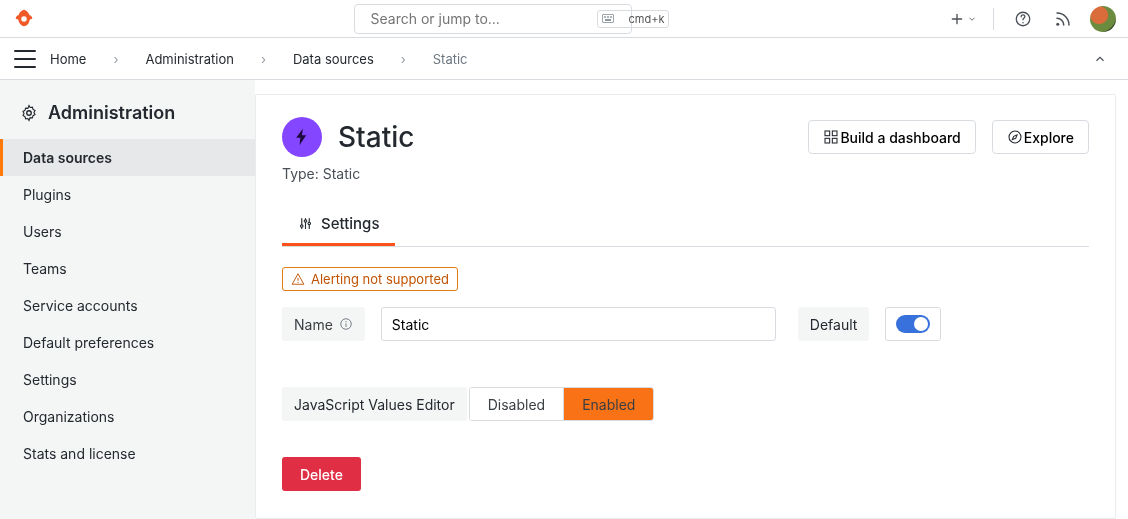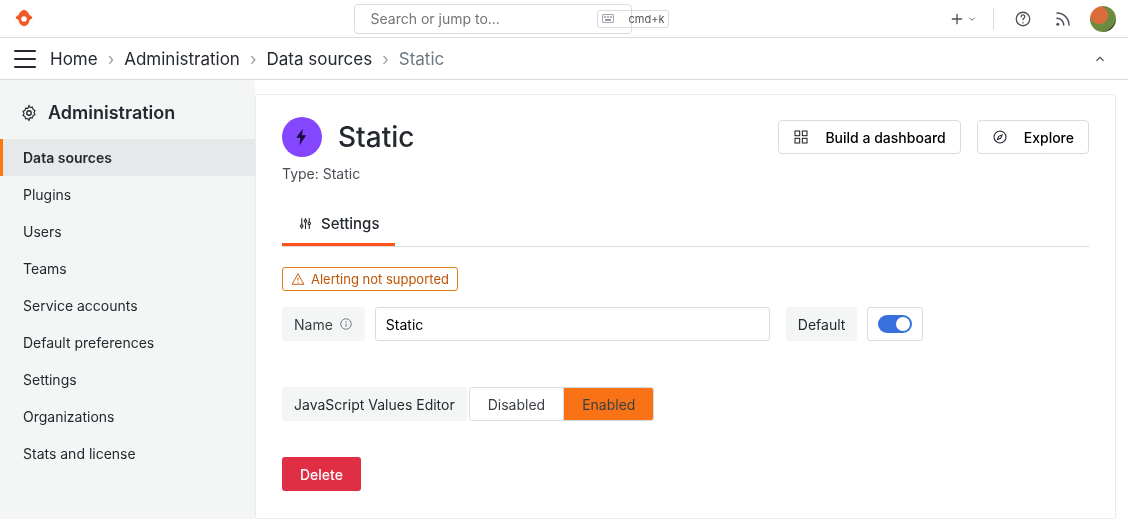--- a/index.html
+++ b/index.html
@@ -29,49 +29,49 @@
   .topicons{display:flex;align-items:center;gap:14px;margin-left:auto;}
   .icon-btn{width:26px;height:26px;display:flex;align-items:center;justify-content:center;color:#4a4f57;cursor:pointer;border-radius:4px;}
   .plusgroup{display:flex;align-items:center;gap:2px;cursor:pointer;color:#4a4f57;}
   .vline{width:1px;height:22px;background:var(--border);margin:0 2px;}
   .avatar{width:26px;height:26px;border-radius:50%;background:radial-gradient(circle at 35% 35%,#d96c3a 0 35%,#6b8b3e 40% 70%,#2e4020 75% 100%);}
 
   
   .crumbrow{height:42px;border-bottom:1px solid var(--border);display:flex;align-items:center;padding:0 14px;gap:14px;}
   .hamburger{width:22px;height:18px;display:flex;flex-direction:column;justify-content:space-between;cursor:pointer;}
   .hamburger span{height:2px;background:#24292f;border-radius:1px;}
-  .crumbs{display:flex;align-items:center;gap:10px;font-size:17px;}
+  .crumbs{display:flex;align-items:center;gap:27px;font-size:13px;}
   .crumbs a{color:var(--text);text-decoration:none;cursor:pointer;}
   .crumbs .sep{color:#9aa0a6;}
   .crumbs .cur{color:#6e7781;}
   .crumb-toggle{width:28px;height:28px;display:flex;align-items:center;justify-content:center;cursor:pointer;color:#4a4f57;}
 
   
   .layout{display:flex;height:calc(519px - 38px - 42px);}
   .sidebar{width:255px;background:var(--sidebar-bg);padding:22px 0 0 0;}
   .side-title{display:flex;align-items:center;gap:10px;font-size:18px;font-weight:600;padding:0 20px 16px 20px;}
   .side-list{display:flex;flex-direction:column;}
   .side-item{padding:10px 20px;font-size:14px;color:var(--text);cursor:pointer;border-left:3px solid transparent;}
   .side-item.active{background:#e7e8e9;border-left-color:var(--orange);font-weight:600;}
 
   .main{flex:1;background:#fff;margin:14px 12px 0 0;border:1px solid #e9ecef;border-radius:2px;padding:22px 26px;}
   .page-head{display:flex;align-items:center;gap:16px;}
   .ds-icon{width:40px;height:40px;border-radius:50%;background:var(--purple);display:flex;align-items:center;justify-content:center;}
   .page-title{font-size:28px;font-weight:500;}
   .head-actions{margin-left:auto;display:flex;gap:16px;}
-  .btn-outline{border:1px solid var(--border);background:#fff;border-radius:4px;height:34px;padding:0 14px;display:flex;align-items:center;gap:16px;font-size:14px;font-weight:500;cursor:pointer;}
+  .btn-outline{border:1px solid var(--border);background:#fff;border-radius:4px;height:34px;padding:0 14px;display:flex;align-items:center;gap:1px;font-size:14px;font-weight:500;cursor:pointer;}
   .type-line{margin-top:8px;color:#4a4f57;font-size:14px;}
 
   .tabs{display:flex;border-bottom:1px solid var(--border);margin-top:22px;}
   .tab{display:flex;align-items:center;gap:8px;padding:10px 16px;font-size:15px;color:var(--text);cursor:pointer;border-bottom:3px solid transparent;font-weight:500;}
   .tab.active{border-bottom-color:#fd521b;}
 
   .warn-badge{display:inline-flex;align-items:center;gap:6px;border:1px solid var(--warn-border);color:var(--warn-text);font-size:13px;border-radius:3px;padding:3px 8px;margin-top:20px;text-align:center;}
 
-  .field-row{display:flex;align-items:center;margin-top:16px;gap:10px;}
+  .field-row{display:flex;align-items:center;margin-top:16px;gap:16px;}
   .field-label{background:#f4f5f5;height:34px;display:flex;align-items:center;gap:6px;padding:0 12px;border-radius:3px;font-size:14px;color:#3a3f44;min-width:70px;}
   .field-input{height:34px;border:1px solid var(--border);border-radius:3px;padding:0 10px;font-size:14px;width:395px;outline:none;}
   .default-label{background:#f4f5f5;height:34px;display:flex;align-items:center;padding:0 12px;border-radius:3px;font-size:14px;margin-left:6px;}
   .switch-wrap{border:1px solid var(--border);border-radius:3px;height:34px;display:flex;align-items:center;padding:0 10px;}
   .switch{width:34px;height:18px;border-radius:9px;background:var(--blue);position:relative;cursor:pointer;}
   .switch::after{content:"";position:absolute;right:2px;top:2px;width:14px;height:14px;border-radius:50%;background:#fff;}
 
   .opt-row{display:flex;align-items:center;margin-top:46px;gap:2px;}
   .opt-label{background:#f4f5f5;height:34px;display:flex;align-items:center;padding:0 12px;border-radius:3px;font-size:14px;}
   .seg{display:flex;border:1px solid var(--border);border-radius:3px;overflow:hidden;}

